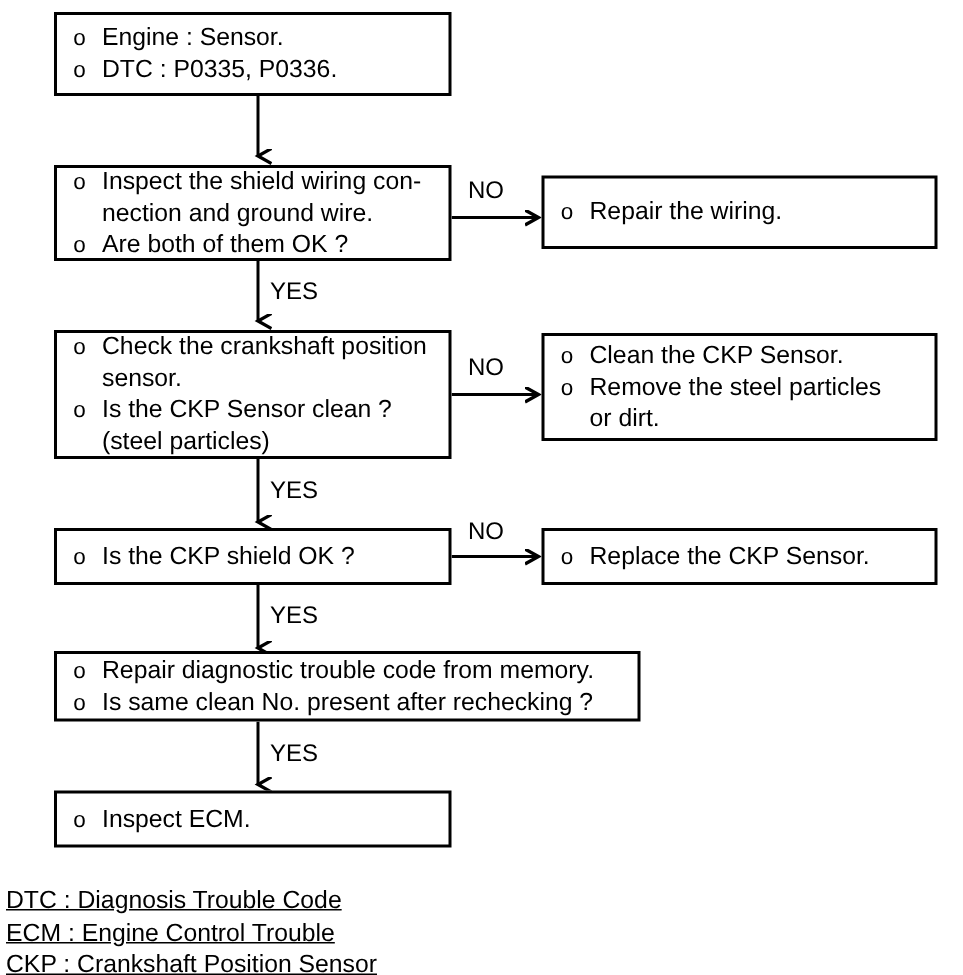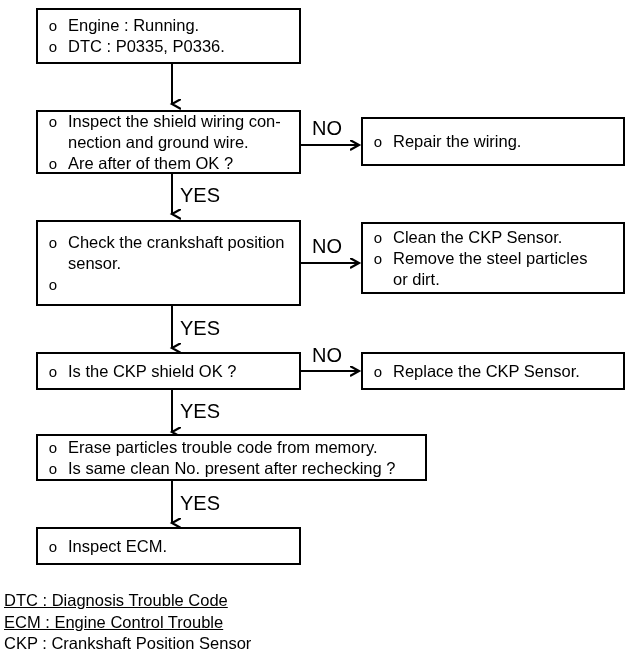--- a/index.html
+++ b/index.html
@@ -52,21 +52,21 @@
     font-size: 15px;
   }
   .bullet.blank {
     color: transparent;
   }
   .line-text {
     flex: 1 1 auto;
   }
   .edge-label {
     position: absolute;
-    font-size: 20px;
+    font-size: 16px;
     line-height: 18px;
     white-space: pre;
   }
   .legend {
     position: absolute;
     left: 4px;
     top: 590px;
     font-size: 16.5px;
     line-height: 21.5px;
   }
@@ -113,42 +113,42 @@
       <line x1="301" y1="263" x2="359" y2="263" marker-end="url(#arrowright)"></line>
 
       <line x1="301" y1="371" x2="359" y2="371" marker-end="url(#arrowright)"></line>
     </g>
   </svg>
 
   <div class="node" style="left:36px; top:8px; width:265px; height:56px;">
     <div class="node-inner">
       <div class="line-row">
         <span class="bullet">o</span>
-        <span class="line-text">Engine : Running.</span>
+        <span class="line-text">Engine : Sensor.</span>
       </div>
       <div class="line-row">
         <span class="bullet">o</span>
         <span class="line-text">DTC : P0335, P0336.</span>
       </div>
     </div>
   </div>
 
   <div class="node" style="left:36px; top:110px; width:265px; height:64px;">
     <div class="node-inner">
       <div class="line-row">
         <span class="bullet">o</span>
         <span class="line-text">Inspect the shield wiring con-</span>
       </div>
       <div class="line-row">
         <span class="bullet blank"></span>
         <span class="line-text">nection and ground wire.</span>
       </div>
       <div class="line-row">
         <span class="bullet">o</span>
-        <span class="line-text">Are after of them OK ?</span>
+        <span class="line-text">Are both of them OK ?</span>
       </div>
     </div>
   </div>
 
   <div class="node" style="left:361px; top:117px; width:264px; height:49px;">
     <div class="node-inner">
       <div class="line-row">
         <span class="bullet">o</span>
         <span class="line-text">Repair the wiring.</span>
       </div>
@@ -160,20 +160,25 @@
       <div class="line-row">
         <span class="bullet">o</span>
         <span class="line-text">Check the crankshaft position</span>
       </div>
       <div class="line-row">
         <span class="bullet blank"></span>
         <span class="line-text">sensor.</span>
       </div>
       <div class="line-row">
         <span class="bullet">o</span>
+        <span class="line-text">Is the CKP Sensor clean ?</span>
+      </div>
+      <div class="line-row">
+        <span class="bullet blank"></span>
+        <span class="line-text">(steel particles)</span>
       </div>
     </div>
   </div>
 
   <div class="node" style="left:361px; top:222px; width:264px; height:72px;">
     <div class="node-inner">
       <div class="line-row">
         <span class="bullet">o</span>
         <span class="line-text">Clean the CKP Sensor.</span>
       </div>
@@ -203,21 +208,21 @@
         <span class="bullet">o</span>
         <span class="line-text">Replace the CKP Sensor.</span>
       </div>
     </div>
   </div>
 
   <div class="node" style="left:36px; top:434px; width:391px; height:47px;">
     <div class="node-inner">
       <div class="line-row">
         <span class="bullet">o</span>
-        <span class="line-text">Erase particles trouble code from memory.</span>
+        <span class="line-text">Repair diagnostic trouble code from memory.</span>
       </div>
       <div class="line-row">
         <span class="bullet">o</span>
         <span class="line-text">Is same clean No. present after rechecking ?</span>
       </div>
     </div>
   </div>
 
   <div class="node" style="left:36px; top:527px; width:265px; height:38px;">
     <div class="node-inner">

